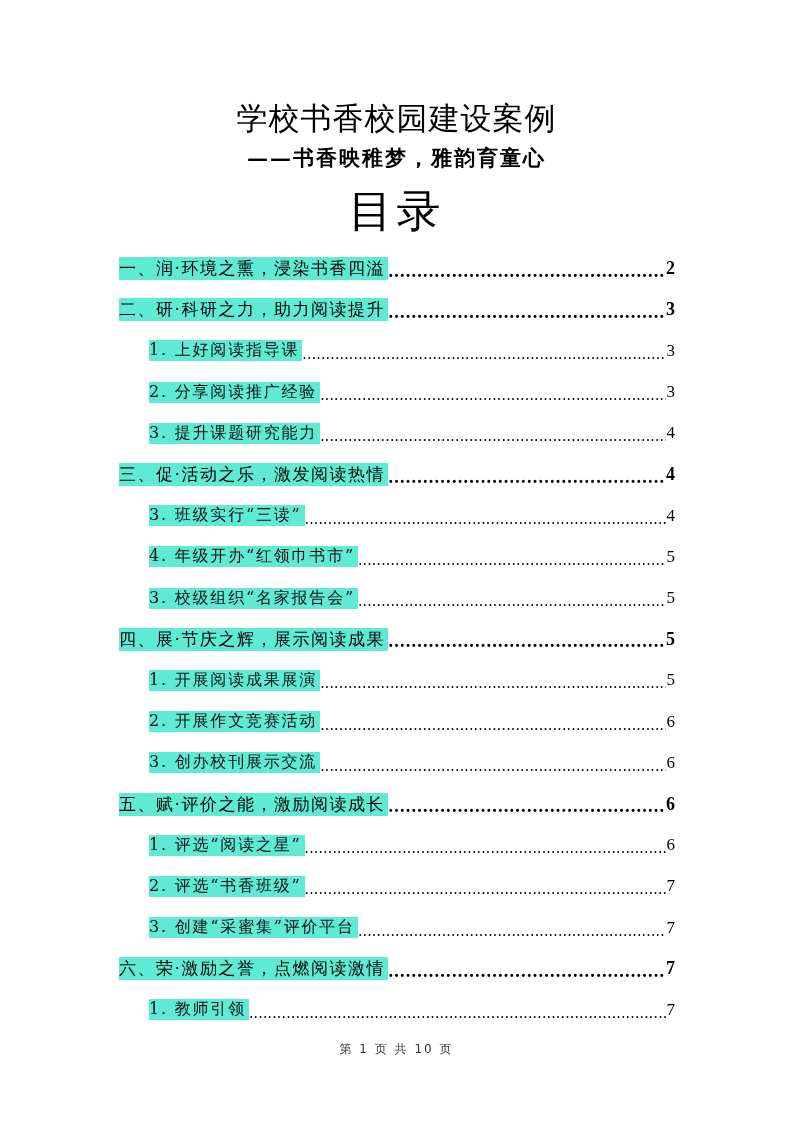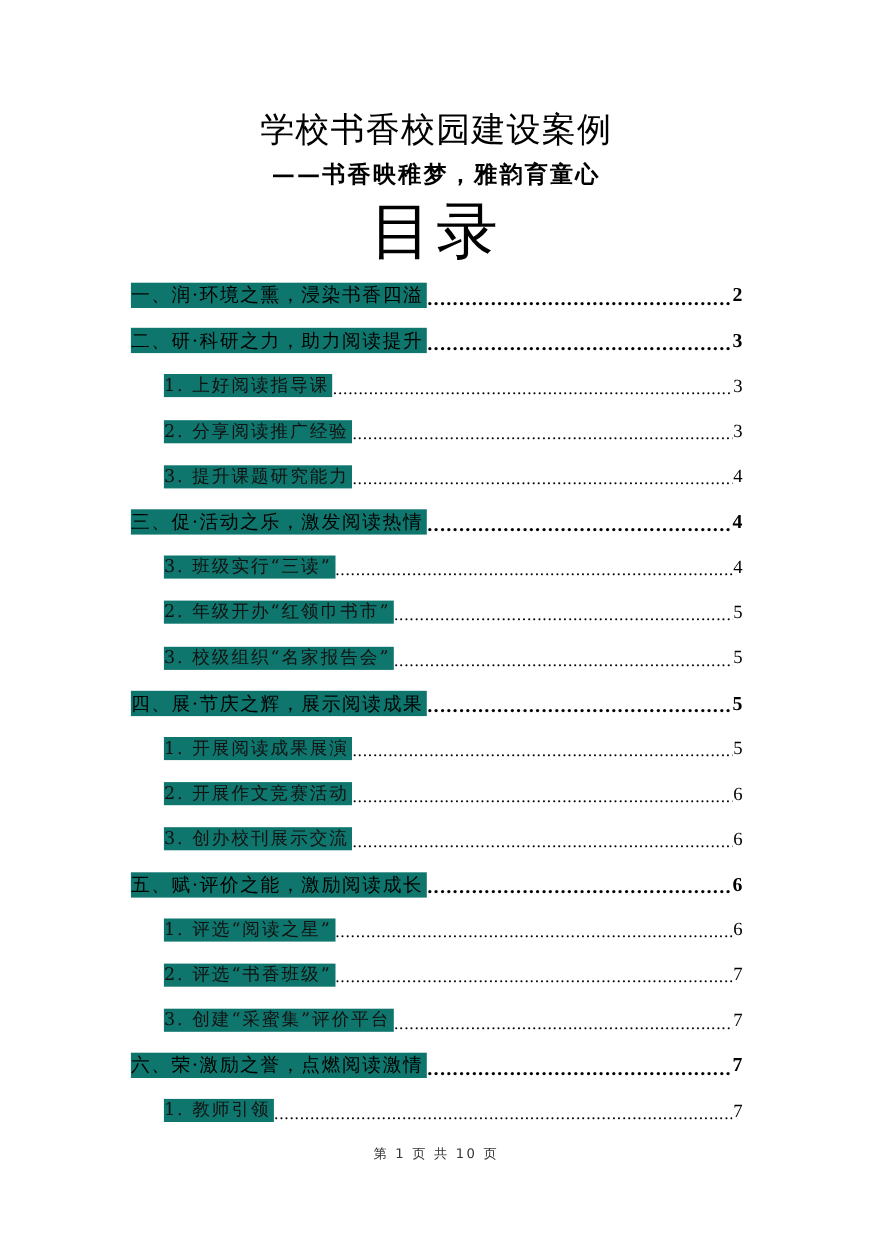--- a/index.html
+++ b/index.html
@@ -4,24 +4,24 @@
 <style>
   html, body { margin: 0; padding: 0; background: #ffffff; }
   body { width: 793px; height: 1122px; position: relative; overflow: hidden;
          font-family: "DejaVu Serif", "Liberation Serif", serif; color: #000; }
   .page { position: absolute; left: 0; top: 0; width: 654px; height: 1122px; background: #fff; }
   .title { position: absolute; left: 0; width: 793px; text-align: center; top: 98px;
            font-size: 31px; line-height: 40px; letter-spacing: 1px; }
   .subtitle { position: absolute; left: 0; width: 793px; text-align: center; top: 143px;
               font-size: 21px; line-height: 30px; font-weight: bold; letter-spacing: 2px; }
   .toc-heading { position: absolute; left: 0; width: 793px; text-align: center; top: 183px;
-                 font-size: 56px; line-height: 56px; letter-spacing: 4px; }
+                 font-size: 44px; line-height: 56px; letter-spacing: 4px; }
   .toc { position: absolute; left: 119px; top: 248px; width: 556px; }
   .row { position: relative; height: 41.2px; display: flex; align-items: center; }
-  .row .label { white-space: nowrap; padding-right: 3px; background: #0f766e; }
+  .row .label { white-space: nowrap; padding-right: 3px; background: #5eead4; }
   .row .dots { flex: 1; overflow: hidden; white-space: nowrap; height: 20px; line-height: 20px; margin-top: 6px; }
   .row .dots::before { content: "................................................................................................................................................................................................"; letter-spacing: 0.2px; }
   .row .page-num { white-space: nowrap; padding-left: 1px; font-family: "Liberation Serif", serif; }
   .row.lvl1 { font-size: 17px; font-weight: bold; }
   .row.lvl1 .label { font-weight: normal; letter-spacing: 1.5px; }
   .row.lvl1 .dots { font-weight: bold; font-size: 16px; }
   .row.lvl1 .page-num { font-weight: bold; font-size: 18px; }
   .row.lvl2 { font-size: 16px; padding-left: 30px; }
   .row.lvl2 .label { letter-spacing: 1.8px; color: #111; }
   .row.lvl2 .dots { font-size: 14px; }
@@ -67,21 +67,21 @@
         <span class="label">三、促·活动之乐，激发阅读热情</span>
         <span class="dots"></span>
         <span class="page-num">4</span>
       </div>
     <div class="row lvl2">
         <span class="label">3. 班级实行“三读”</span>
         <span class="dots"></span>
         <span class="page-num">4</span>
       </div>
     <div class="row lvl2">
-        <span class="label">2. 年级开办“红领巾书市”</span>
+        <span class="label">4. 年级开办“红领巾书市”</span>
         <span class="dots"></span>
         <span class="page-num">5</span>
       </div>
     <div class="row lvl2">
         <span class="label">3. 校级组织“名家报告会”</span>
         <span class="dots"></span>
         <span class="page-num">5</span>
       </div>
     <div class="row lvl1">
         <span class="label">四、展·节庆之辉，展示阅读成果</span>

